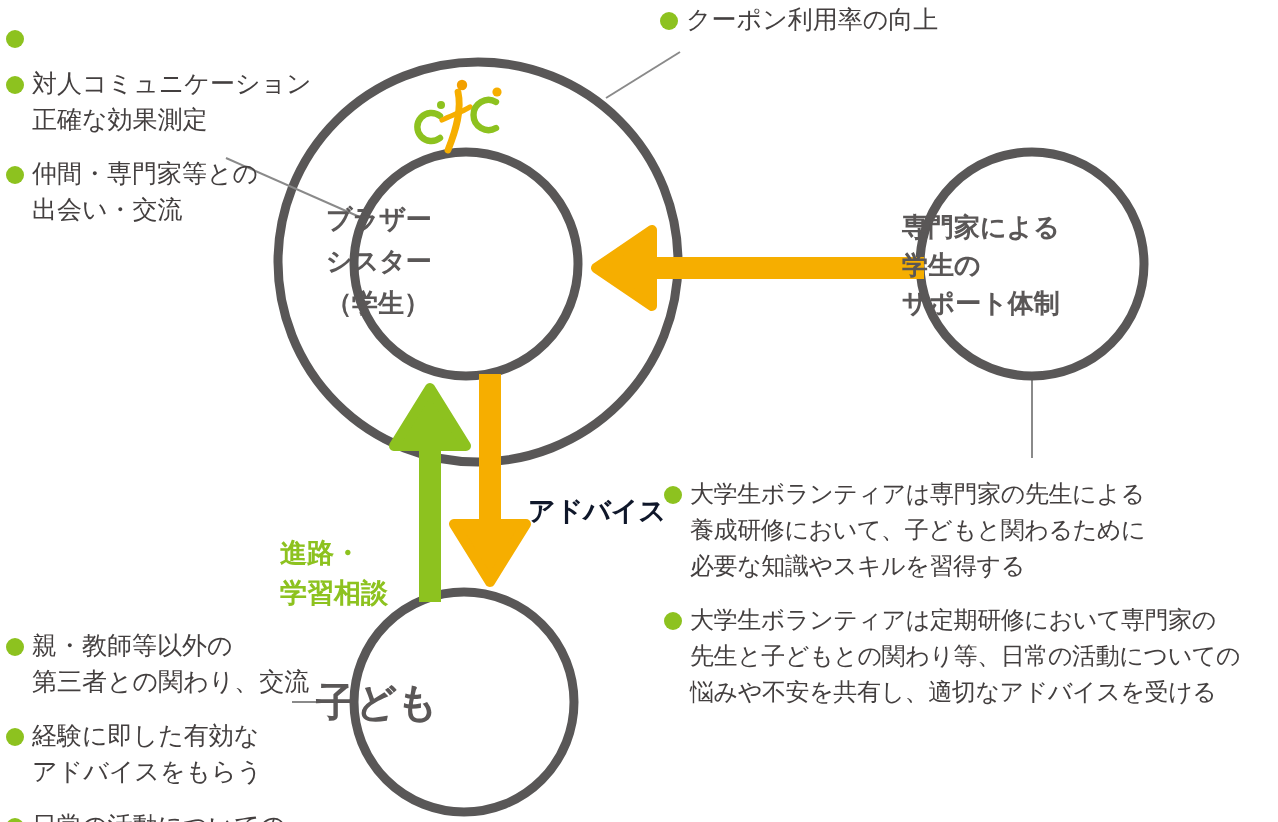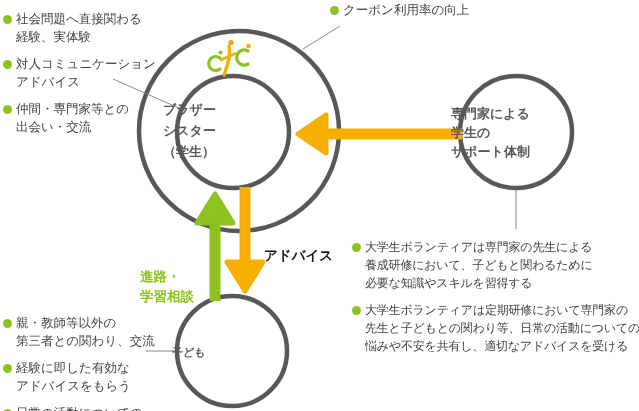--- a/index.html
+++ b/index.html
@@ -17,21 +17,21 @@
   .bitem{display:flex;align-items:flex-start;margin-bottom:9px;}
   .bitem:last-child{margin-bottom:0;}
   .dot{flex:0 0 auto;width:9px;height:9px;border-radius:50%;background:#8dc21f;margin:5px 4px 0 0;}
   .btxt{font-size:12.5px;line-height:18px;color:#433f3f;font-weight:500;letter-spacing:0px;}
   .blist.small .btxt{font-size:12px;letter-spacing:-0.2px;}
   
   .nodelabel{
     position:absolute;text-align:left;color:#5a5757;font-weight:600;
   }
   .lbl-student{left:163px;top:99px;width:140px;font-size:13px;line-height:21px;}
-  .lbl-child{left:172px;top:343px;width:120px;font-size:11px;line-height:18px;}
+  .lbl-child{left:158px;top:343px;width:120px;font-size:20px;line-height:18px;}
   .lbl-expert{left:451px;top:104px;width:130px;font-size:13px;line-height:19px;}
   
   .arrlabel{position:absolute;font-weight:bold;font-size:13.5px;line-height:20px;}
   .arr-consult{left:140px;top:227px;color:#8dc21f;margin-top:40px;}
   .arr-advice{left:264px;top:246px;color:#0f172a;}
 </style>
 </head>
 <body>
 
 <div id="stage">
@@ -85,27 +85,25 @@
 学生の
 サポート体制</div>
 
   <div class="arrlabel arr-consult pre">進路・
 学習相談</div>
   <div class="arrlabel arr-advice pre">アドバイス</div>
 
   <div class="blist" style="left:3px;top:10px;">
     <div class="bitem">
       <span class="dot"></span>
-      <span class="btxt pre">社会問題へ直接関わる
-経験、実体験</span>
     </div>
     <div class="bitem">
       <span class="dot"></span>
       <span class="btxt pre">対人コミュニケーション
-アドバイス</span>
+正確な効果測定</span>
     </div>
     <div class="bitem">
       <span class="dot"></span>
       <span class="btxt pre">仲間・専門家等との
 出会い・交流</span>
     </div>
   </div>
 
   <div class="blist" style="left:330px;top:1px;">
     <div class="bitem">
@@ -124,21 +122,21 @@
       <span class="dot"></span>
       <span class="btxt pre">経験に即した有効な
 アドバイスをもらう</span>
     </div>
     <div class="bitem">
       <span class="dot"></span>
       <span class="btxt pre">日常の活動についての</span>
     </div>
   </div>
 
-  <div class="blist small" style="left:352px;top:238px;">
+  <div class="blist small" style="left:332px;top:238px;">
     <div class="bitem">
       <span class="dot"></span>
       <span class="btxt pre">大学生ボランティアは専門家の先生による
 養成研修において、子どもと関わるために
 必要な知識やスキルを習得する</span>
     </div>
     <div class="bitem">
       <span class="dot"></span>
       <span class="btxt pre">大学生ボランティアは定期研修において専門家の
 先生と子どもとの関わり等、日常の活動についての

